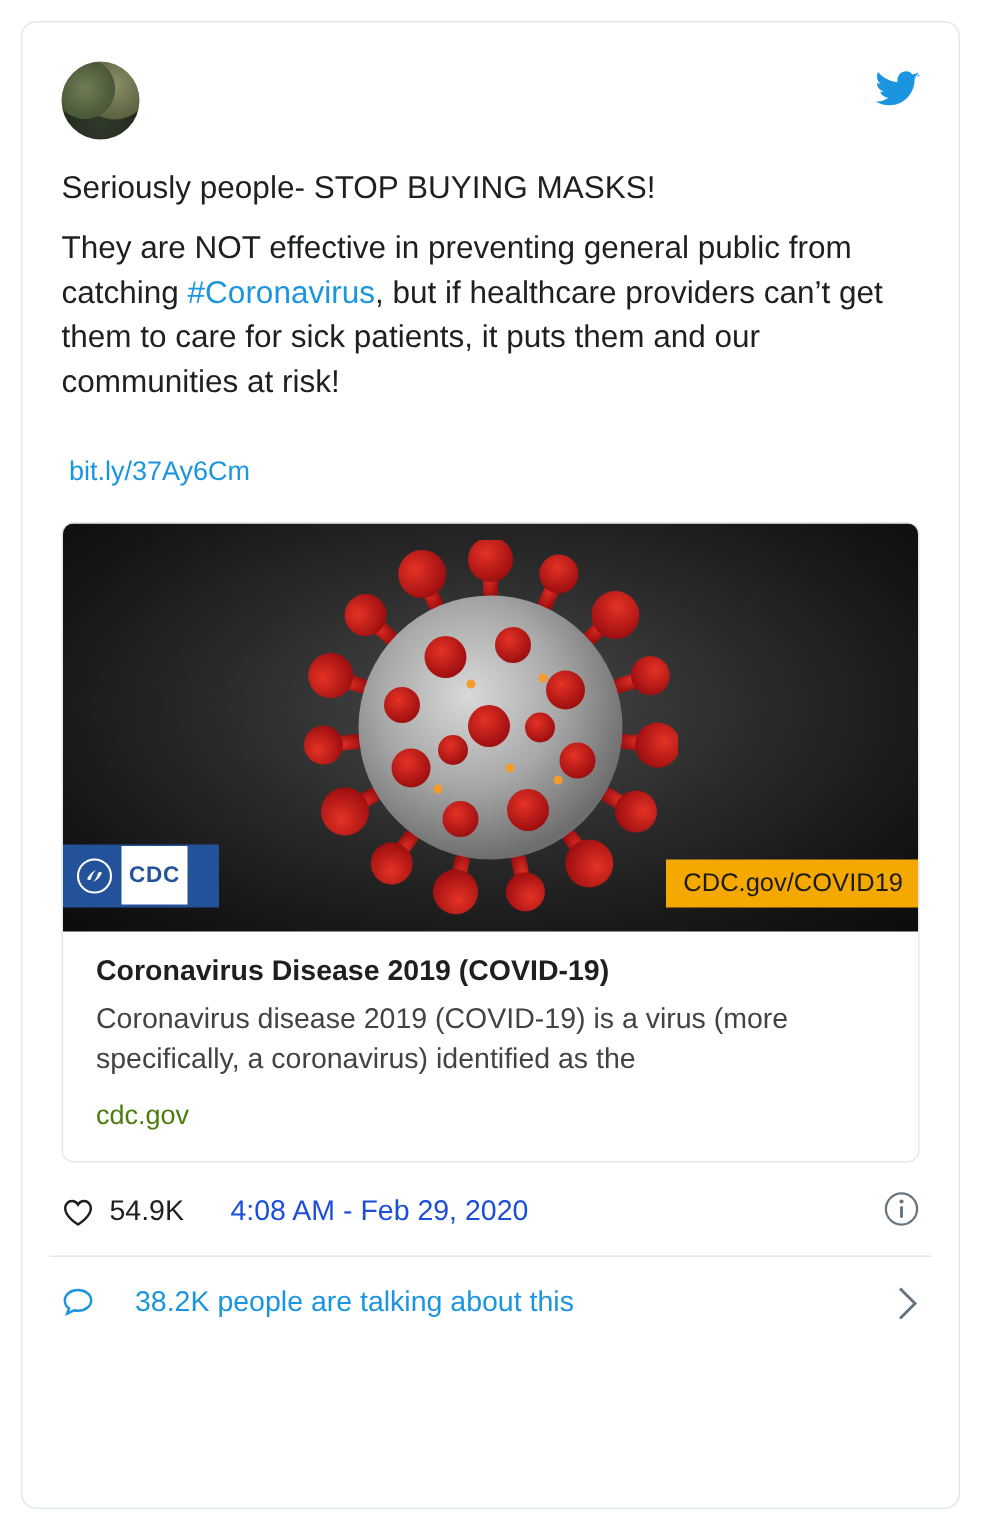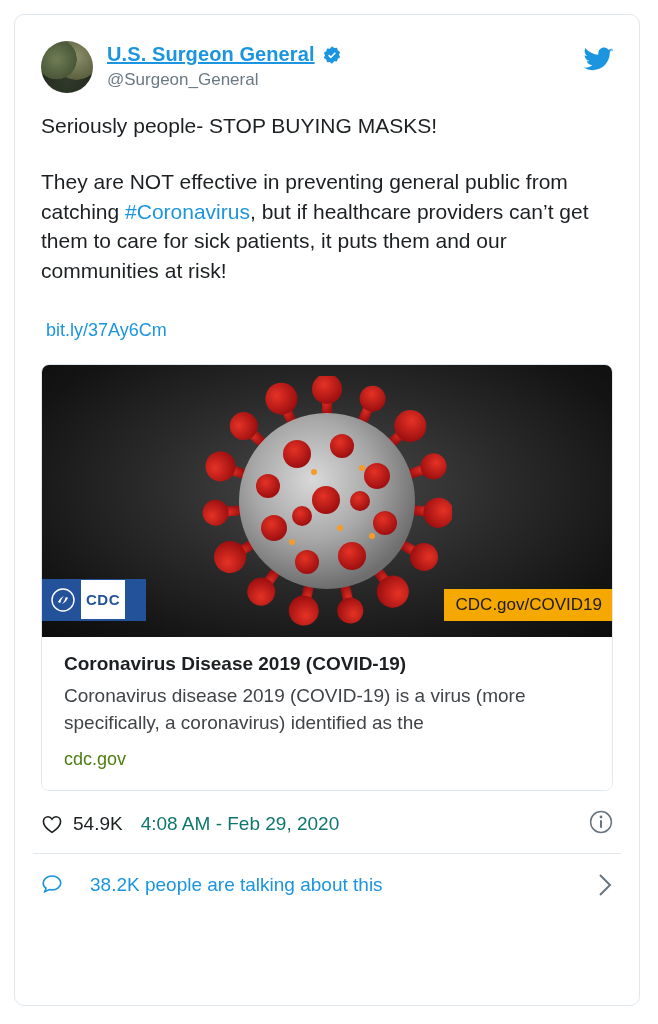--- a/index.html
+++ b/index.html
@@ -86,21 +86,21 @@
   .tweet-body {
     padding: 18px 26px 0 26px;
     font-size: 21px;
     line-height: 1.42;
     color: #1c2022;
   }
   .tweet-body p {
     margin: 0;
   }
   .tweet-body p + p {
-    margin-top: 26px;
+    margin-top: 10px;
   }
   .hashtag, .tweet-link {
     color: #1b95e0;
     text-decoration: none;
   }
   .tweet-link-line {
     margin-top: 32px;
     padding-left: 5px;
     font-size: 18px;
   }
@@ -197,23 +197,23 @@
   }
   .likes {
     display: flex;
     align-items: center;
     gap: 10px;
     font-size: 19px;
     color: #1c2022;
   }
   .heart-icon { width: 22px; height: 20px; }
   .timestamp {
-    margin-left: 18px;
+    margin-left: 31px;
     font-size: 19px;
-    color: #0f766e;
+    color: #1d4ed8;
   }
   .info-icon {
     position: absolute;
     right: 26px;
     top: 50%;
     transform: translateY(-50%);
     width: 24px;
     height: 24px;
   }
 
@@ -246,32 +246,20 @@
   }
 </style>
 </head>
 <body>
 
 <div class="tweet-card">
 
   <div class="tweet-header">
     <div class="avatar"></div>
 
-    <div class="name-block">
-      <div class="name-row">
-        <a class="display-name" href="#">U.S. Surgeon General</a>
-        <span class="verified-badge">
-          <svg viewBox="0 0 24 24" width="20" height="20" aria-hidden="true">
-            <path fill="#1b95e0" d="M12 1.5l2.6 2.2 3.4-.3.9 3.3 2.9 1.8-1.4 3.1 1.4 3.1-2.9 1.8-.9 3.3-3.4-.3L12 22.5l-2.6-2.2-3.4.3-.9-3.3-2.9-1.8L3.6 12.4 2.2 9.3l2.9-1.8.9-3.3 3.4.3L12 1.5z"></path>
-            <path fill="#ffffff" d="M10.6 16.1l-3.3-3.3 1.3-1.3 2 2 4.8-4.8 1.3 1.3-6.1 6.1z"></path>
-          </svg>
-        </span>
-      </div>
-      <div class="handle">@Surgeon_General</div>
-    </div>
 
     <span class="bird-icon">
       <svg viewBox="0 0 24 20" width="30" height="26" aria-hidden="true">
         <path fill="#1b95e0" d="M24 2.4c-.9.4-1.8.7-2.8.8 1-.6 1.8-1.6 2.2-2.7-.9.6-2 1-3.1 1.2C19.4.6 18.2 0 16.9 0c-2.6 0-4.7 2.1-4.7 4.7 0 .4 0 .7.1 1.1C8.4 5.6 4.5 3.5 1.9.4 1.5 1.1 1.3 1.9 1.3 2.8c0 1.6.8 3 2.1 3.9-.8 0-1.5-.2-2.1-.6 0 2.3 1.6 4.2 3.8 4.6-.4.1-.8.2-1.2.2-.3 0-.6 0-.9-.1.6 1.9 2.3 3.2 4.4 3.3-1.6 1.3-3.6 2-5.8 2-.4 0-.8 0-1.1-.1 2.1 1.3 4.6 2.1 7.3 2.1 8.8 0 13.6-7.3 13.6-13.6v-.6c.9-.7 1.7-1.5 2.3-2.5z"></path>
       </svg>
     </span>
   </div>
 
   <div class="tweet-body">
     <p>Seriously people- STOP BUYING MASKS!</p>

